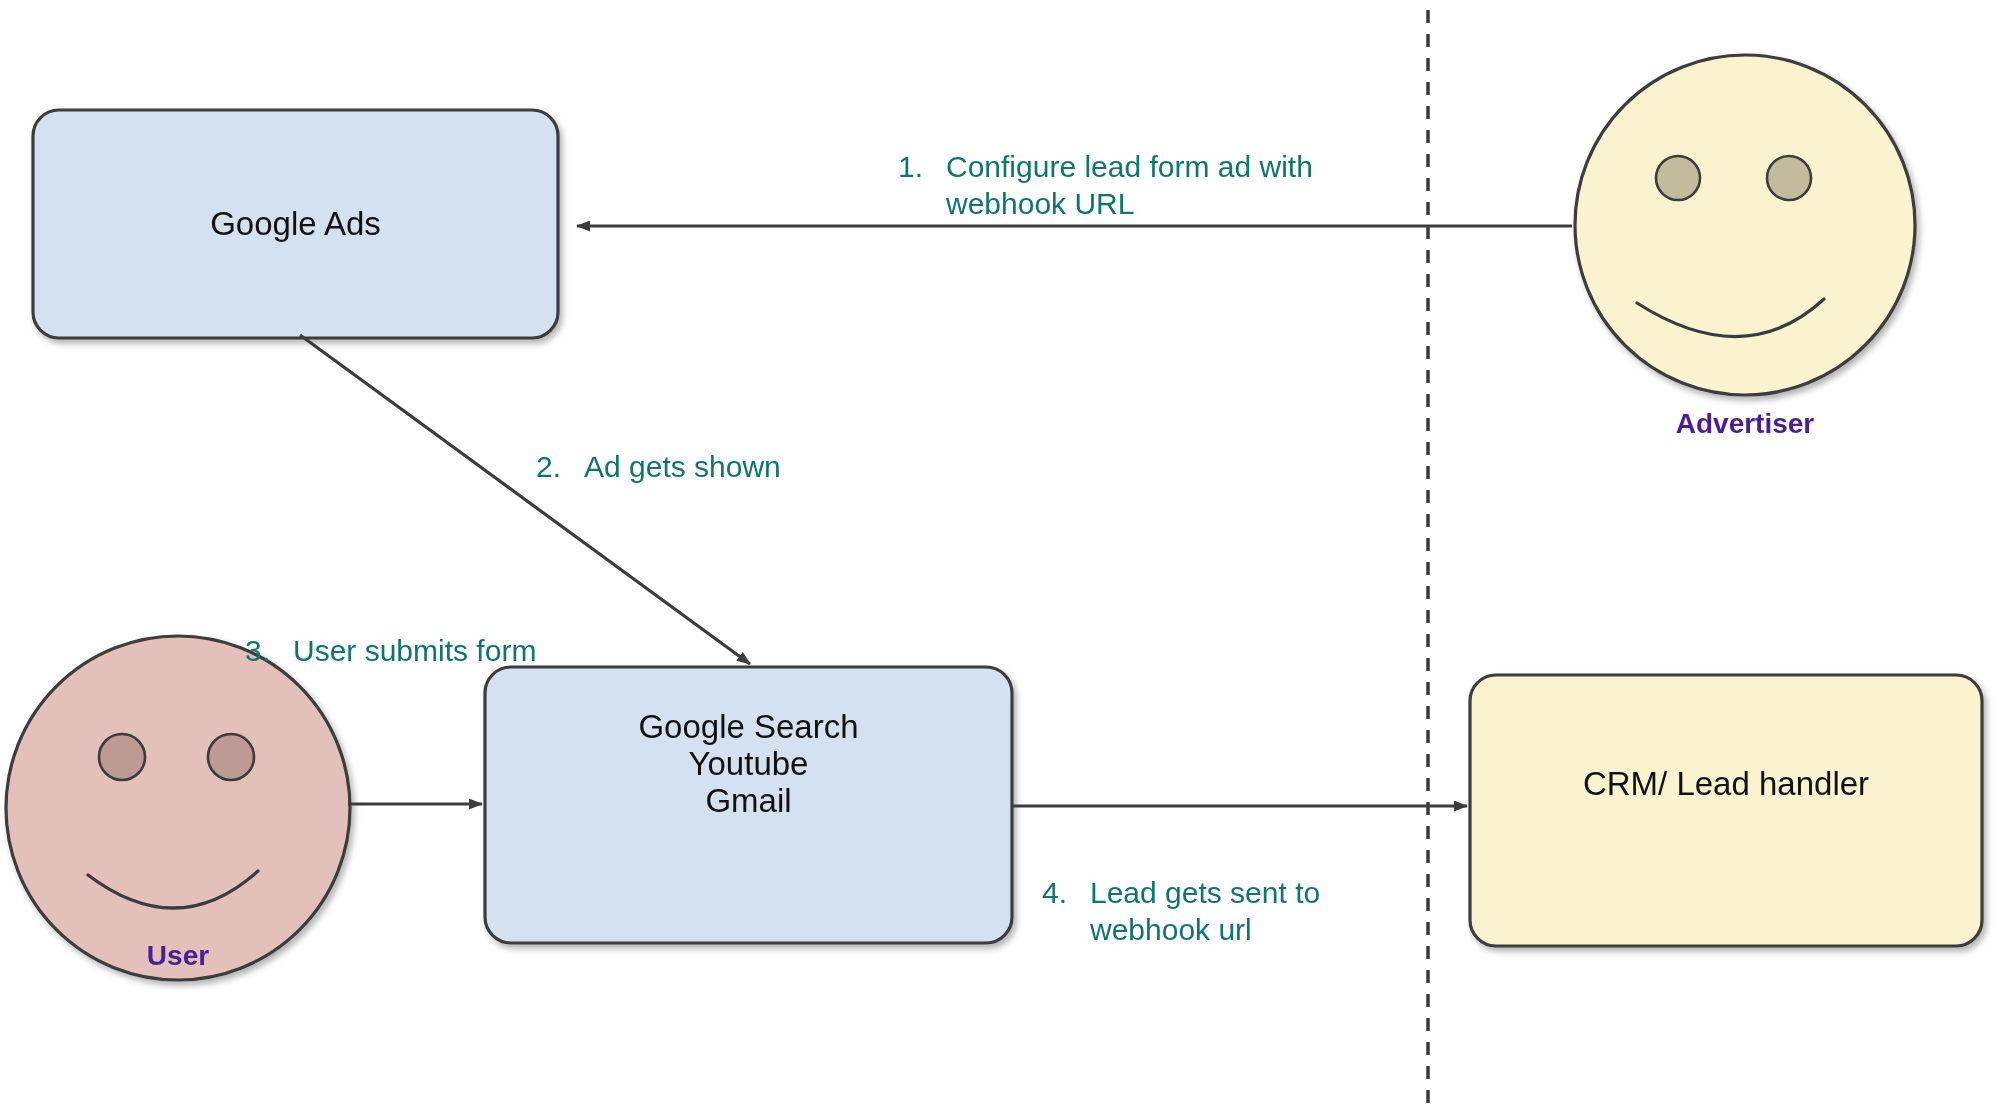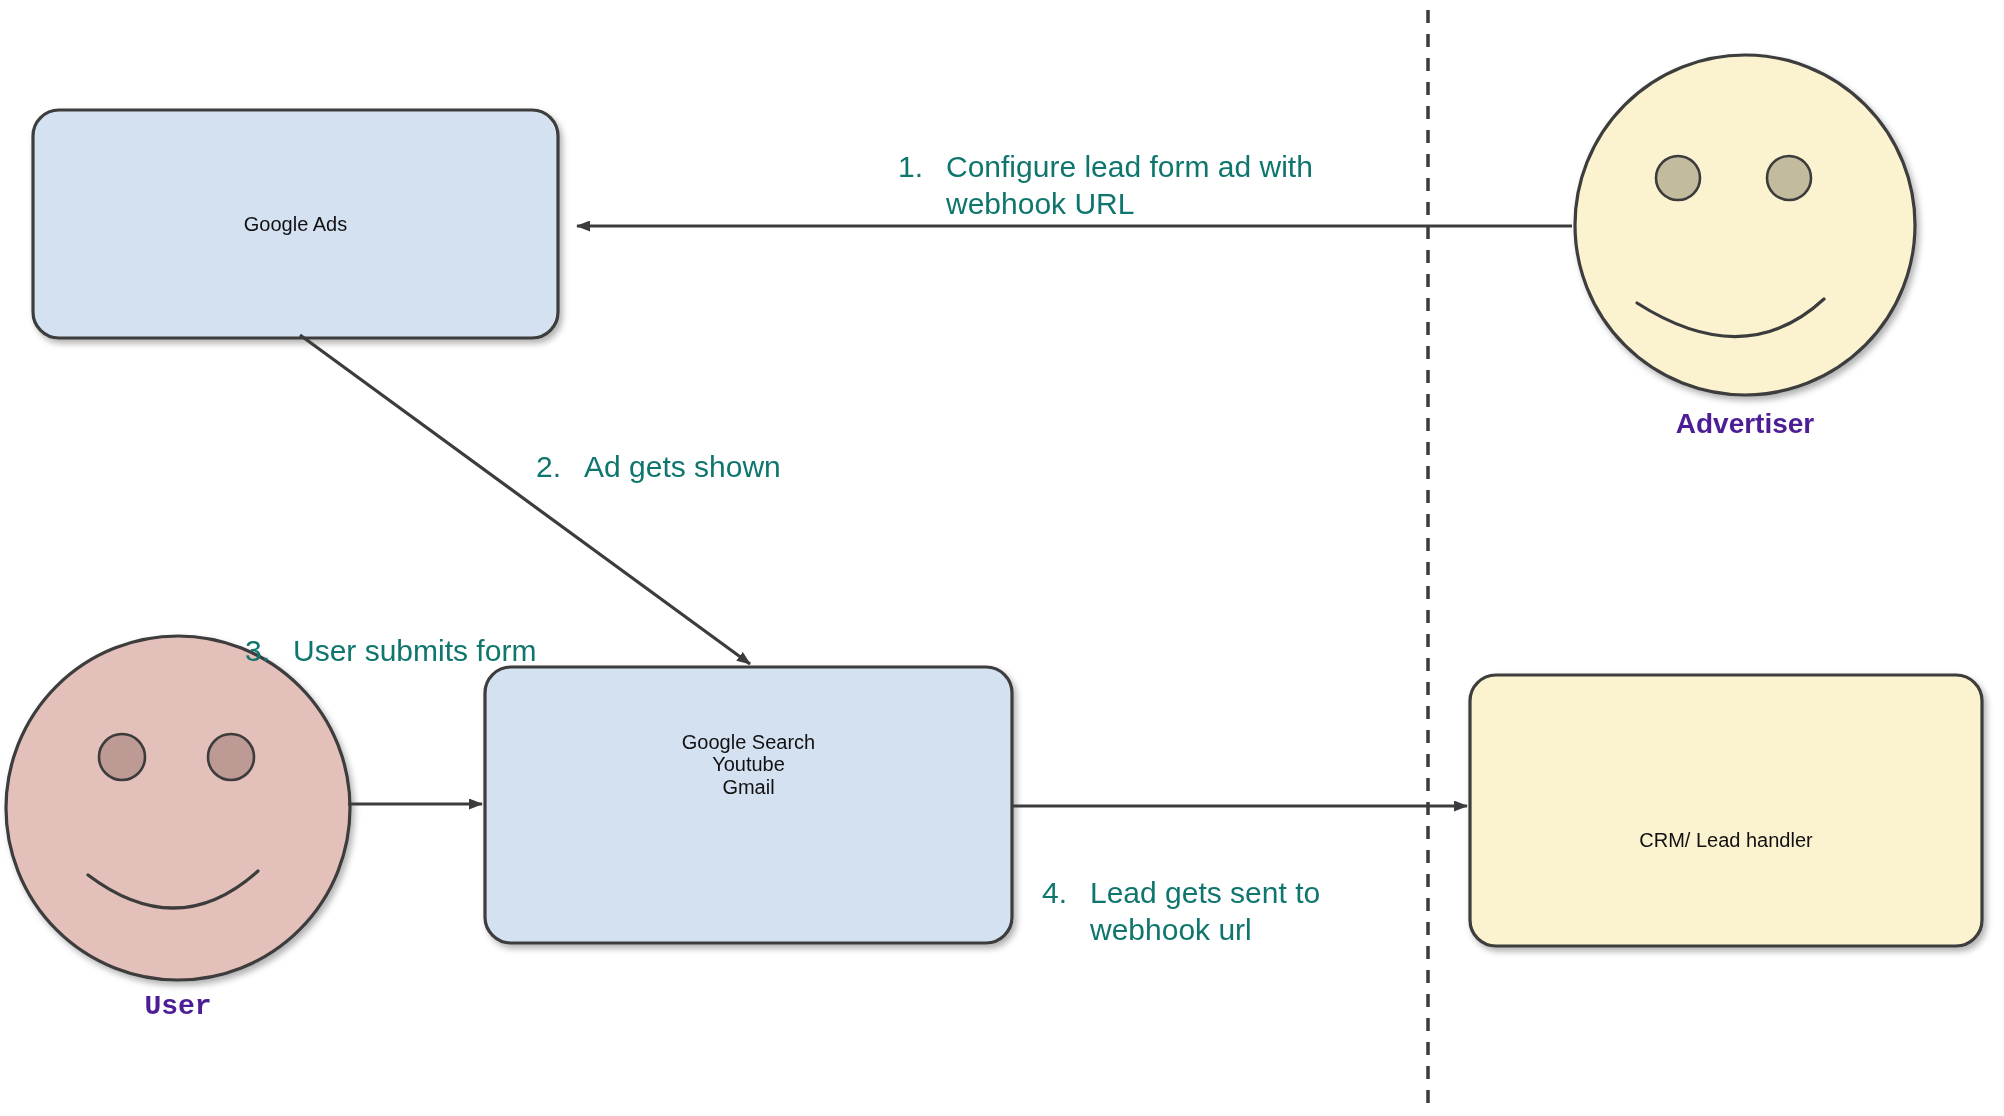--- a/index.html
+++ b/index.html
@@ -26,21 +26,21 @@
     width: 2004px;
     height: 1116px;
     overflow: visible;
   }
   .node-label {
     position: absolute;
     display: flex;
     align-items: center;
     justify-content: center;
     text-align: center;
-    font-size: 20px;
+    font-size: 33px;
     line-height: 1.12;
     color: #111111;
     pointer-events: none;
     white-space: pre-line;
   }
   .actor-caption {
     position: absolute;
     text-align: center;
     font-size: 28px;
     font-weight: bold;
@@ -113,25 +113,25 @@
 
     <line x1="1012" y1="806" x2="1467" y2="806" stroke="#3c3c3c" stroke-width="3.2" marker-end="url(#arrowEnd)"></line>
   </svg>
 
   <div class="node-label" style="left:33px; top:110px; width:525px; height:228px;">Google Ads</div>
 
   <div class="node-label" style="left:485px; top:667px; width:527px; height:195px;">Google Search
 Youtube
 Gmail</div>
 
-  <div class="node-label" style="left:1470px; top:705px; width:512px; height:271px;">CRM/ Lead handler</div>
+  <div class="node-label" style="left:1470px; top:649px; width:512px; height:271px;">CRM/ Lead handler</div>
 
   <div class="actor-caption" style="left:1595px; top:408px; width:300px;">Advertiser</div>
 
-  <div class="actor-caption" style="left:28px; top:991px; width:300px;font-family:Liberation Mono, monospace;">User</div>
+  <div class="actor-caption" style="left:28px; top:940px; width:300px;">User</div>
 
   <div class="edge-label" style="left:898px; top:110px; width:520px;">
     <span class="num">1.</span><span class="txt">Configure lead form ad with
 webhook URL</span>
   </div>
 
   <div class="edge-label" style="left:536px; top:410px; width:400px;">
     <span class="num">2.</span><span class="txt">Ad gets shown</span>
   </div>
 

